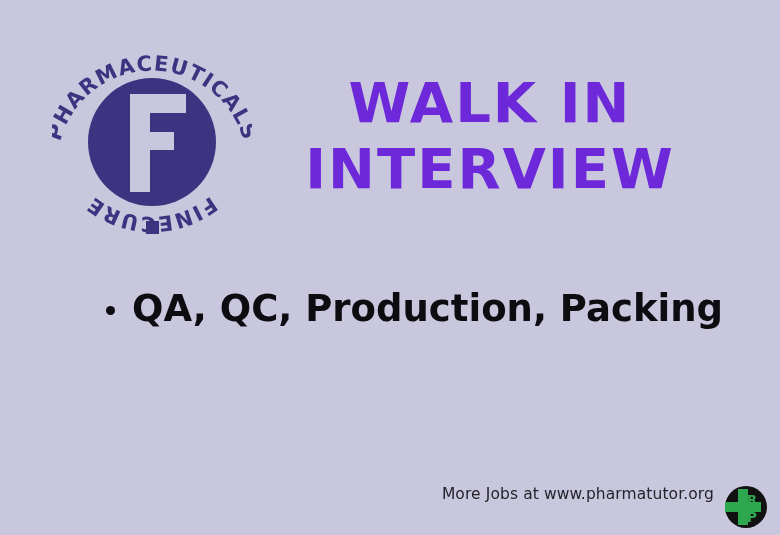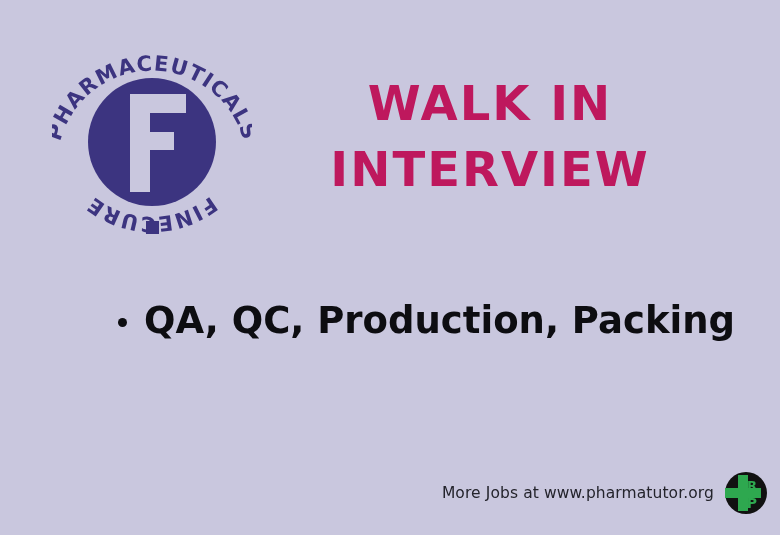--- a/index.html
+++ b/index.html
@@ -35,39 +35,39 @@
     height: 215px;
   }
 
   
   #headline {
     position: absolute;
     left: 290px;
     top: 70px;
     width: 400px;
     text-align: center;
-    color: #be185d;
+    color: #6d28d9;
     font-family: "DejaVu Sans", sans-serif;
     font-weight: bold;
-    font-size: 48px;
+    font-size: 56px;
     line-height: 66px;
     letter-spacing: 2px;
   }
   #headline .hl-line {
     display: block;
     white-space: nowrap;
   }
 
   
   #bullet-list {
     position: absolute;
     left: 96px;
     top: 276px;
     width: 660px;
-    margin: 16px;
+    margin: 4px;
     padding: 0;
     list-style: none;
   }
   #bullet-list li {
     position: relative;
     padding-left: 32px;
     color: #0d0d11;
     font-family: "DejaVu Sans", sans-serif;
     font-weight: bold;
     font-size: 37px;
@@ -81,23 +81,22 @@
     width: 9px;
     height: 9px;
     border-radius: 50%;
     background: #0d0d11;
   }
 
   
   #footer {
     position: absolute;
     right: 12px;
-    bottom: 20px;
+    bottom: 6px;
     display: flex;
-    align-items: center;
     gap: 10px;
   }
   #footer-text {
     color: #24242c;
     font-family: "DejaVu Sans", sans-serif;
     font-size: 15.5px;
     letter-spacing: 0.1px;
     white-space: nowrap;
   }
   #footer-logo {

